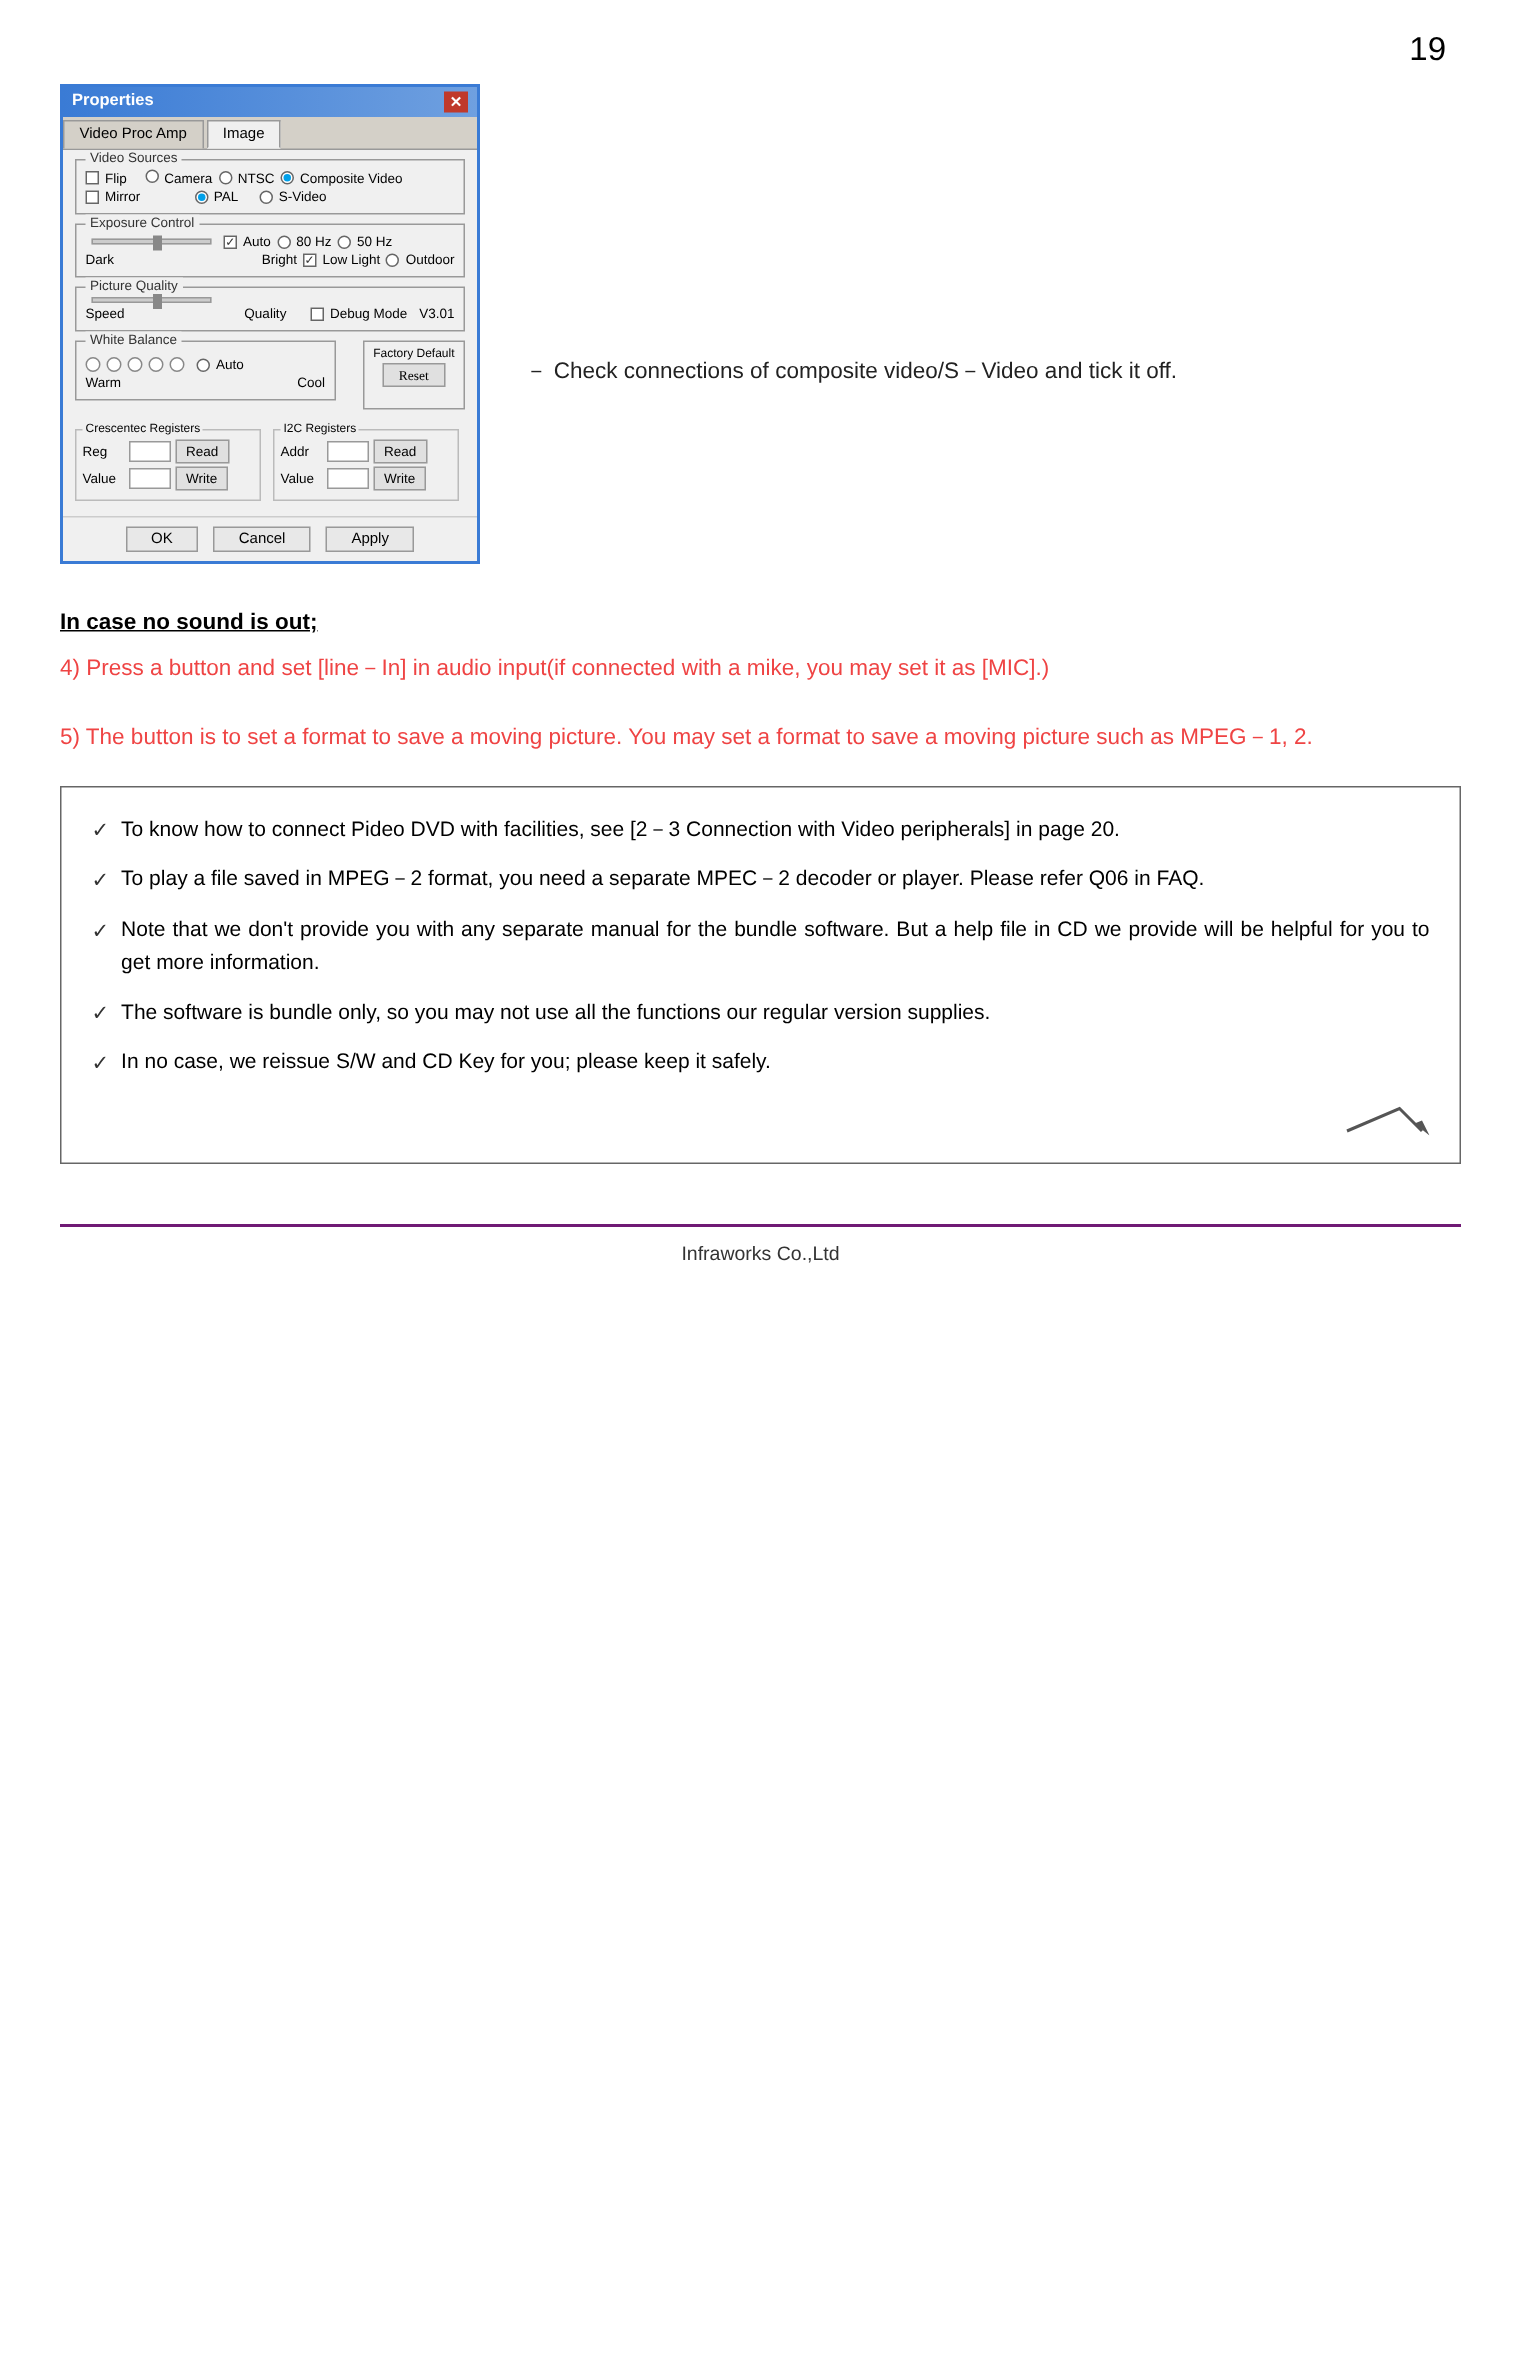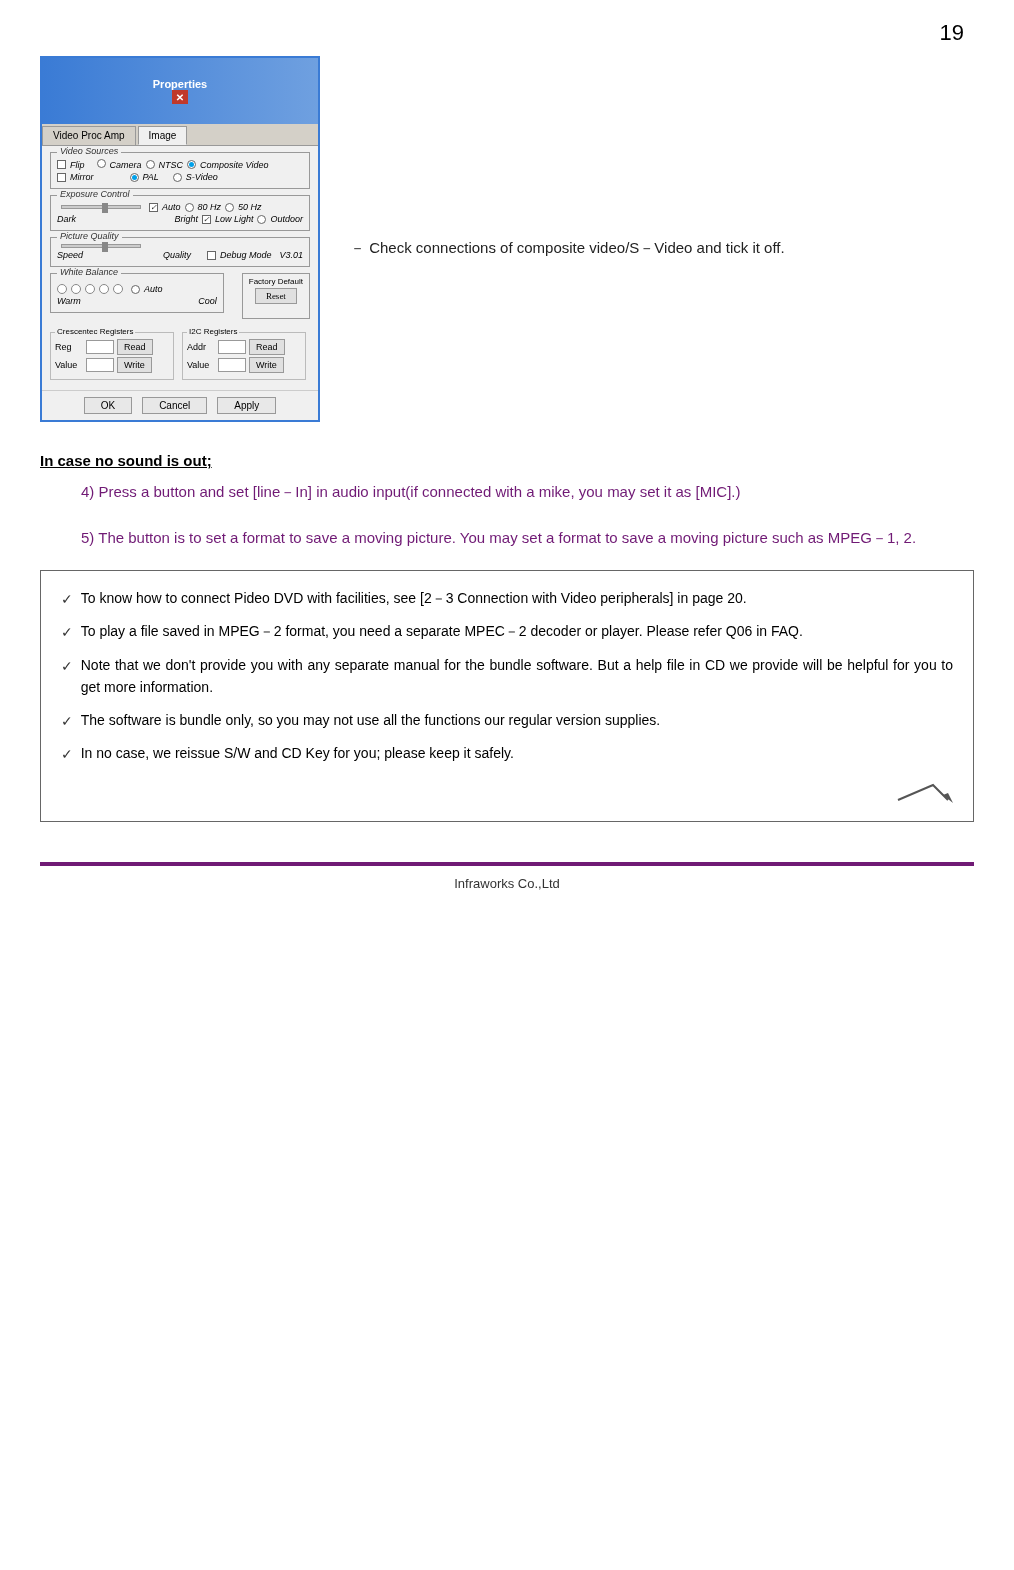--- a/index.html
+++ b/index.html
@@ -36,27 +36,26 @@
       background: #f0f0f0;
       width: 280px;
       min-width: 280px;
       font-size: 10px;
       position: relative;
     }
 
     .dialog-titlebar {
       background: linear-gradient(to right, #3a7bd5, #6fa0e0);
       color: #fff;
-      padding: 20px 6px;
+      padding: 3px 6px;
       font-size: 11px;
       font-weight: bold;
       display: flex;
-      align-items: center;
+      align-items: flex-start;
       justify-content: space-between;
-      flex-direction: column;
     }
 
     .dialog-close-btn {
       background: #c0392b;
       color: #fff;
       border: none;
       width: 16px;
       height: 14px;
       font-size: 10px;
       cursor: pointer;
@@ -92,21 +91,20 @@
     .dialog-body {
       padding: 6px 8px;
       background: #f0f0f0;
     }
 
     .dialog-group {
       border: 1px solid #999;
       margin-bottom: 6px;
       padding: 4px 6px;
       position: relative;
-      font-style: italic;
     }
 
     .dialog-group-title {
       position: absolute;
       top: -7px;
       left: 6px;
       background: #f0f0f0;
       padding: 0 3px;
       font-size: 9px;
       color: #333;
@@ -291,23 +289,22 @@
       font-size: 15px;
       font-weight: bold;
       text-decoration: underline;
       margin-bottom: 10px;
       color: #000;
     }
 
     .body-text {
       font-size: 15px;
       line-height: 1.7;
-      color: #701a75;
+      color: #ef4444;
       text-align: justify;
-      margin-left: 41px;
     }
 
     
     .info-box {
       border: 1px solid #666;
       padding: 16px 20px;
       margin-top: 10px;
     }
 
     .info-item {
@@ -346,21 +343,21 @@
       width: 60px;
       height: 30px;
     }
 
     
     .page-footer {
       text-align: center;
       font-size: 13px;
       color: #333;
       margin-top: 40px;
-      border-top: 4px solid #701a75;
+      border-top: 2px solid #701a75;
       padding-top: 10px;
     }
   </style>
 </head>
 <body>
 
 <div class="page-number">19</div>
 
 <div class="top-section">
 

